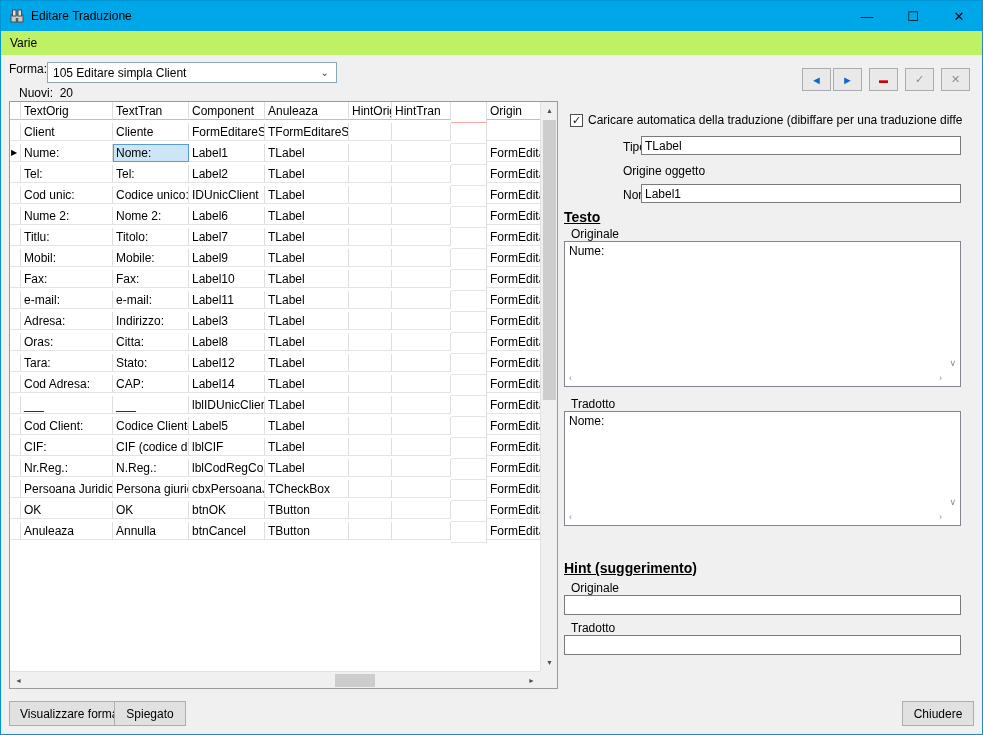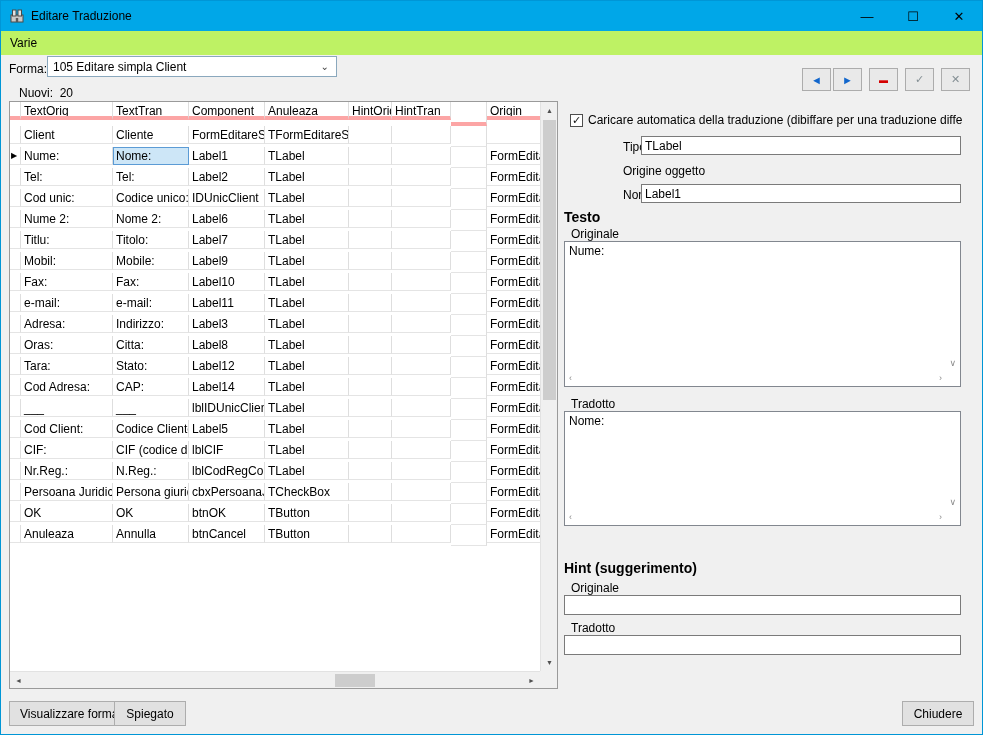--- a/index.html
+++ b/index.html
@@ -23,21 +23,21 @@
   }
   
   .menubar {
     position: absolute; top: 30px; left: 0; right: 0; height: 24px;
     background: #bef264; display: flex; align-items: center;
   }
   .menu-item { padding: 0 9px; height: 100%; display: flex; align-items: center; }
   
   .lbl { position: absolute; white-space: nowrap; }
   .combobox {
-    position: absolute; left: 46px; top: 55px; width: 290px; height: 21px;
+    position: absolute; left: 46px; top: 61px; width: 290px; height: 21px;
     background: #fff; border: 1px solid #8aa8bd; display: flex; align-items: center;
     padding-left: 5px;
   }
   .combo-arrow { margin-left: auto; padding-right: 7px; color: #444; font-size: 10px; }
   .nav-group { position: absolute; top: 67px; right: 12px; display: flex; align-items: center; }
   .nav-btn {
     width: 29px; height: 23px; background: #e9e9e9; border: 1px solid #acacac;
     display: flex; align-items: center; justify-content: center; font-size: 11px;
   }
   .nav-btn + .nav-btn { margin-left: 2px; }
@@ -52,21 +52,21 @@
   }
   .grid-inner { position: absolute; left: 0; top: 0; right: 17px; bottom: 17px; overflow: hidden; }
   .grid-header { display: flex; background: #fff; }
   .grid-header .gcell { border-bottom: 1px solid #c9c9c9; }
   .grid-row { display: flex; }
   .gcell {
     flex: 0 0 auto; height: 18px; line-height: 16px; padding: 1px 3px 0;
     border-right: 1px solid #dedede; border-bottom: 1px solid #e4e4e4;
     white-space: nowrap; overflow: hidden; font-size: 12px;
   }
-  .grid-header .gcell { border-bottom: 4px solid #fca5a5; }
+  .grid-header .gcell { border-bottom: 1px solid #fca5a5; }
   .c-marker   { width: 11px; padding: 1px 0 0 1px; font-size: 8px; color: #000; }
   .c-textorig { width: 92px; }
   .c-texttran { width: 76px; }
   .c-component{ width: 76px; }
   .c-classname{ width: 84px; }
   .c-hintorig { width: 43px; }
   .c-hinttran { width: 59px; }
   .c-isold    { width: 36px; text-align: center; padding-top: 20px; }
   .c-origin   { flex: 1 1 auto; border-right: none; }
   .sel-cell { background: #cde6f7; outline: 1px solid #5b9bd5; outline-offset: -1px; }
@@ -98,21 +98,21 @@
     flex: 0 0 auto; width: 13px; height: 13px; border: 1px solid #4d4d4d; background: #fff;
     margin-right: 5px; display: flex; align-items: center; justify-content: center;
     font-size: 11px; line-height: 11px; color: #111;
   }
   .field-label { position: absolute; left: 603px; white-space: nowrap; margin-left: 19px; }
   .tbox {
     position: absolute; left: 640px; width: 320px; height: 19px;
     background: #fff; border: 1px solid #7a7a7a; font-family: "Liberation Sans", sans-serif;
     font-size: 12px; padding: 0 3px;
   }
-  .section-hdr { position: absolute; left: 563px; font-weight: bold; font-size: 14px; }
+  .section-hdr { position: absolute; left: 563px; font-weight: bold; font-size: 14px; text-decoration: underline; }
   .sub-lbl { position: absolute; left: 570px; font-size: 12px; }
   .memo {
     position: absolute; left: 563px; width: 397px; background: #fff;
     border: 1px solid #82878f;
   }
   .memo-text { position: absolute; left: 4px; top: 2px; right: 18px; bottom: 16px; overflow: hidden; }
   .sc { position: absolute; color: #8a8a8a; font-size: 9px; line-height: 9px; }
   .sc-down  { right: 4px; bottom: 18px; }
   .sc-left  { left: 4px; bottom: 3px; }
   .sc-right { right: 18px; bottom: 3px; }

